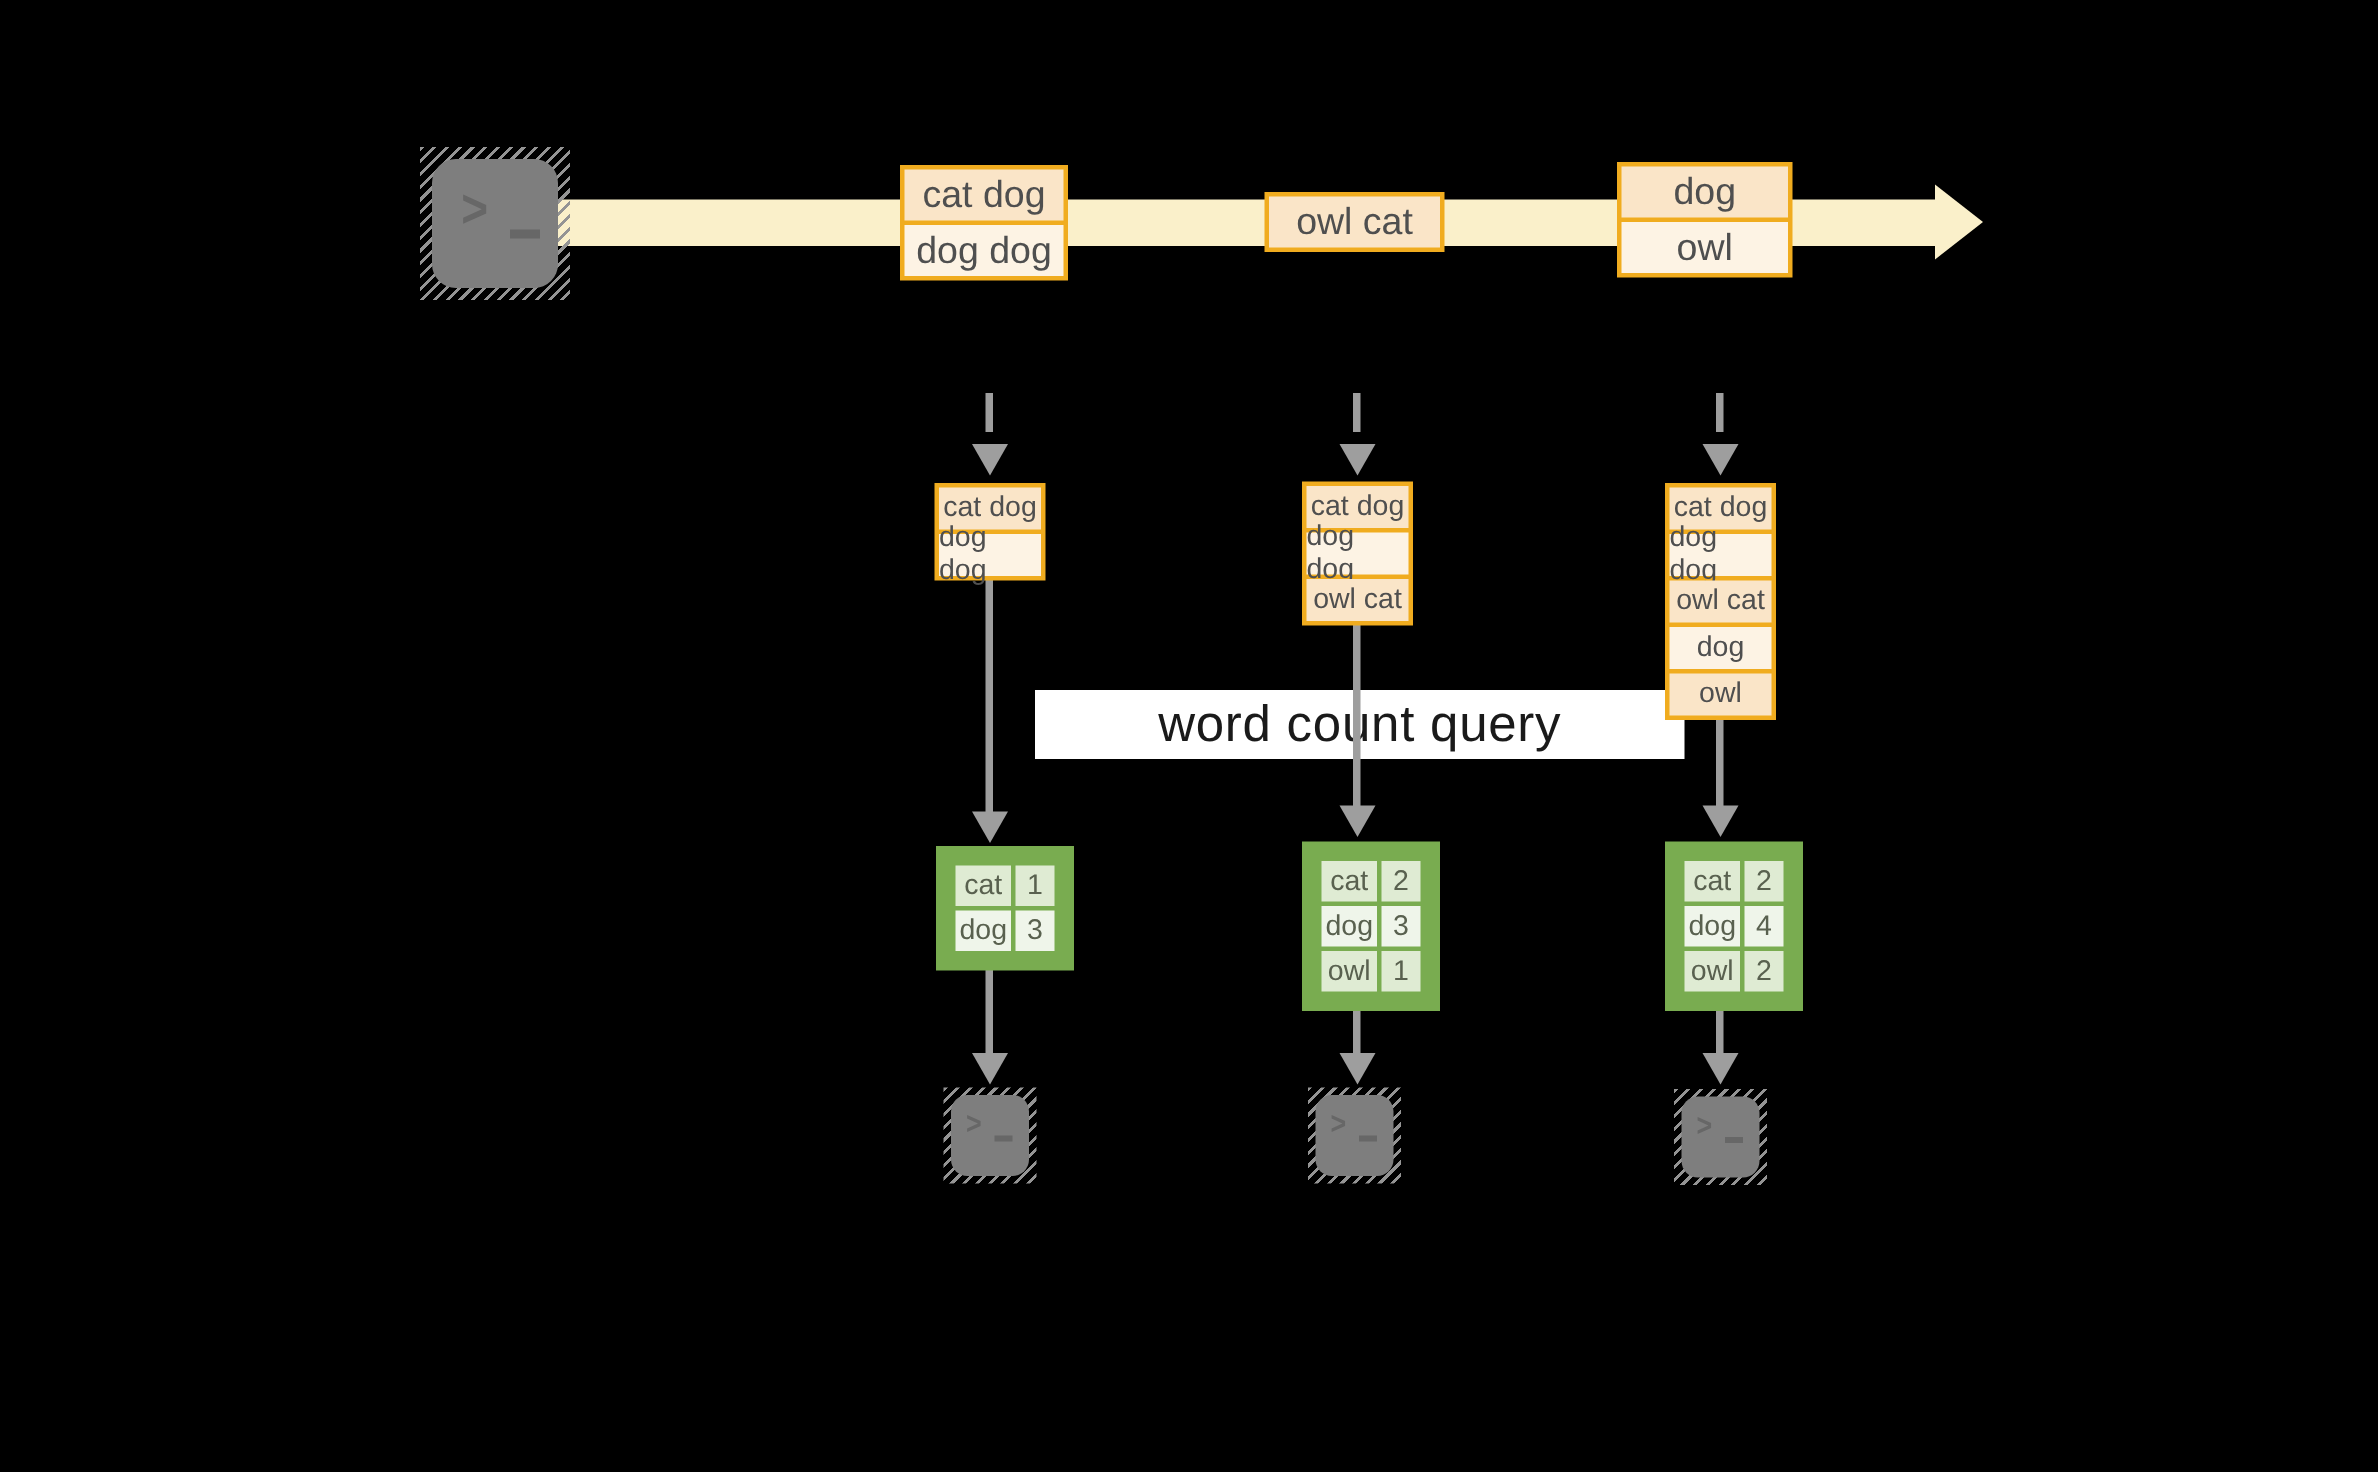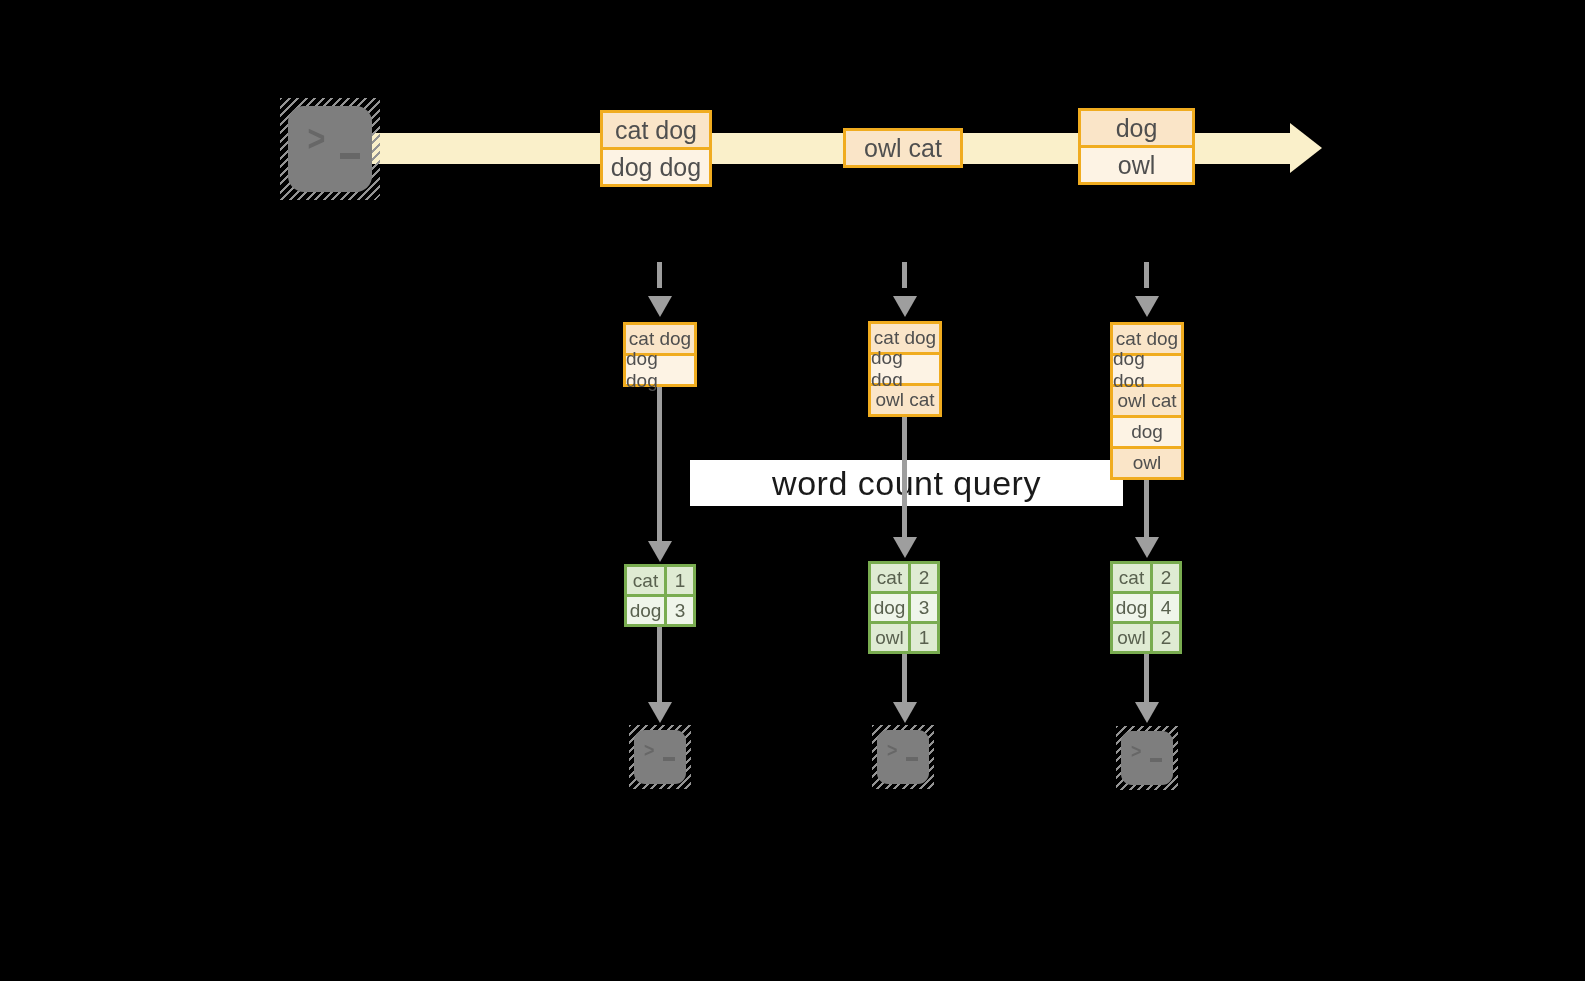--- a/index.html
+++ b/index.html
@@ -60,21 +60,21 @@
     border-left:12px solid transparent;border-right:12px solid transparent;
     border-top:21px solid var(--arrow-gray);}
 
   
   .query-band{position:absolute;left:690px;top:460px;width:433px;height:46px;
     background:var(--band-white);z-index:2;display:flex;align-items:center;justify-content:center;}
   .query-band span{font-size:34px;color:var(--query-text);letter-spacing:.5px;}
 
   
   .ctable{position:absolute;z-index:4;background:var(--accent-green);
-    display:grid;gap:3px;padding:3px;width:72px;}
+    display:grid;gap:3px;padding:13px;width:92px;}
   .crow{display:grid;grid-template-columns:1fr 26px;gap:3px;height:27px;}
   .gcell{display:flex;align-items:center;justify-content:center;
     font-size:19px;color:var(--text-green);}
   .crow:nth-child(odd) .gcell{background:var(--green-dark);}
   .crow:nth-child(even) .gcell{background:var(--green-light);}
 </style>
 </head>
 <body>
 
 <div class="stage">

